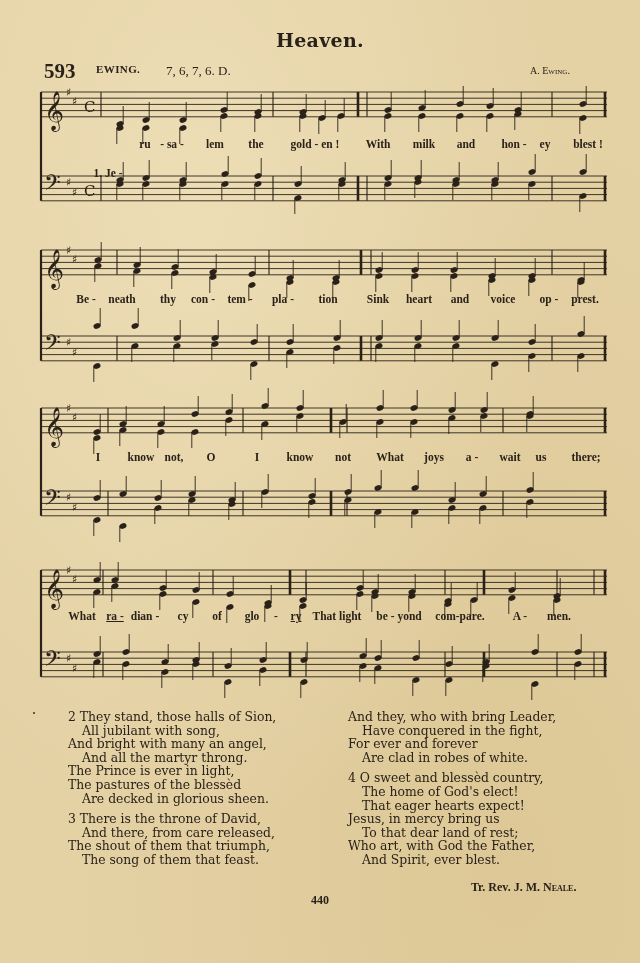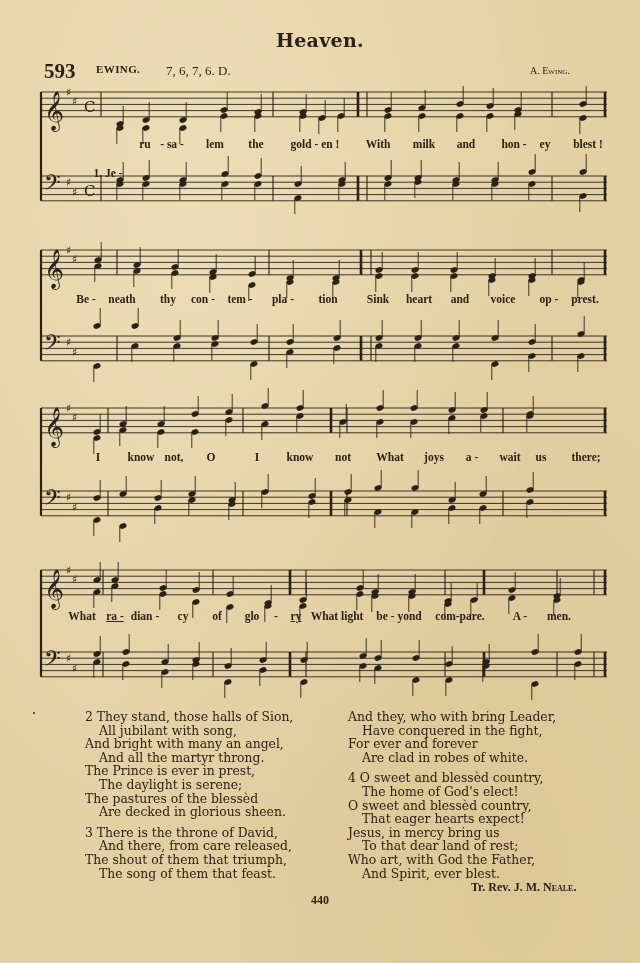--- a/index.html
+++ b/index.html
@@ -39,21 +39,21 @@
     position: absolute; top: 65px; left: 530px;
     font-family: "Liberation Serif", serif; font-size: 10px; font-variant: small-caps;
   }
   svg.score { position: absolute; left: 0; top: 0; }
   .lyric {
     position: absolute;
     font-family: "Liberation Serif", serif; font-weight: bold; font-size: 11.5px;
     white-space: nowrap; transform: translateX(-50%);
   }
   .verses { position: absolute; top: 710px; font-family: "DejaVu Serif", serif; font-size: 12.4px; line-height: 13.6px; }
-  .verses.left { left: 85px; }
+  .verses.left { left: 68px; }
   .verses.right { left: 348px; }
   .stanza { margin-bottom: 7px; }
   .vline { white-space: nowrap; }
   .vline.indent { padding-left: 14px; }
   .translator {
     position: absolute; top: 880px; left: 471px;
     font-family: "Liberation Serif", serif; font-weight: bold; font-size: 12px;
   }
   .translator .sc { font-variant: small-caps; }
   .page-number {
@@ -663,58 +663,56 @@
       <div class="lyric" style="left: 541px; top: 451px;">us</div>
       <div class="lyric" style="left: 586px; top: 451px;">there;</div>
       <div class="lyric" style="left: 82px; top: 610px;">What</div>
       <div class="lyric" style="left: 115px; top: 610px; text-decoration: underline;">ra -</div>
       <div class="lyric" style="left: 145px; top: 610px;">dian -</div>
       <div class="lyric" style="left: 183px; top: 610px;">cy</div>
       <div class="lyric" style="left: 217px; top: 610px;">of</div>
       <div class="lyric" style="left: 252px; top: 610px;">glo</div>
       <div class="lyric" style="left: 276px; top: 610px;">-</div>
       <div class="lyric" style="left: 296px; top: 610px; text-decoration: underline;">ry</div>
-      <div class="lyric" style="left: 337px; top: 610px;">What light</div>
+      <div class="lyric" style="left: 337px; top: 610px;">That light</div>
       <div class="lyric" style="left: 399px; top: 610px;">be - yond</div>
       <div class="lyric" style="left: 460px; top: 610px;">com-pare.</div>
       <div class="lyric" style="left: 520px; top: 610px;">A -</div>
       <div class="lyric" style="left: 559px; top: 610px;">men.</div>
     </div>
 
   <div class="dot-mark"></div>
 
   <div class="verses left" id="verses-left">
       <div class="stanza">
         <div class="vline">2 They stand, those halls of Sion,</div>
         <div class="vline indent">All jubilant with song,</div>
         <div class="vline">And bright with many an angel,</div>
         <div class="vline indent">And all the martyr throng.</div>
-        <div class="vline">The Prince is ever in prest,</div>
-        <div class="vline indent">The daylight is serene;</div>
+        <div class="vline">The Prince is ever in light,</div>
         <div class="vline">The pastures of the blessèd</div>
         <div class="vline indent">Are decked in glorious sheen.</div>
       </div>
       <div class="stanza">
         <div class="vline">3 There is the throne of David,</div>
         <div class="vline indent">And there, from care released,</div>
         <div class="vline">The shout of them that triumph,</div>
         <div class="vline indent">The song of them that feast.</div>
       </div>
     </div>
   <div class="verses right" id="verses-right">
       <div class="stanza">
         <div class="vline">And they, who with bring Leader,</div>
         <div class="vline indent">Have conquered in the fight,</div>
         <div class="vline">For ever and forever</div>
         <div class="vline indent">Are clad in robes of white.</div>
       </div>
       <div class="stanza">
         <div class="vline">4 O sweet and blessèd country,</div>
         <div class="vline indent">The home of God's elect!</div>
-        <div class="vline">O sweet and blessèd country,</div>
         <div class="vline indent">That eager hearts expect!</div>
         <div class="vline">Jesus, in mercy bring us</div>
         <div class="vline indent">To that dear land of rest;</div>
         <div class="vline">Who art, with God the Father,</div>
         <div class="vline indent">And Spirit, ever blest.</div>
       </div>
     </div>
 
   <div class="translator">
     <span>Tr. Rev. J. M.</span>

